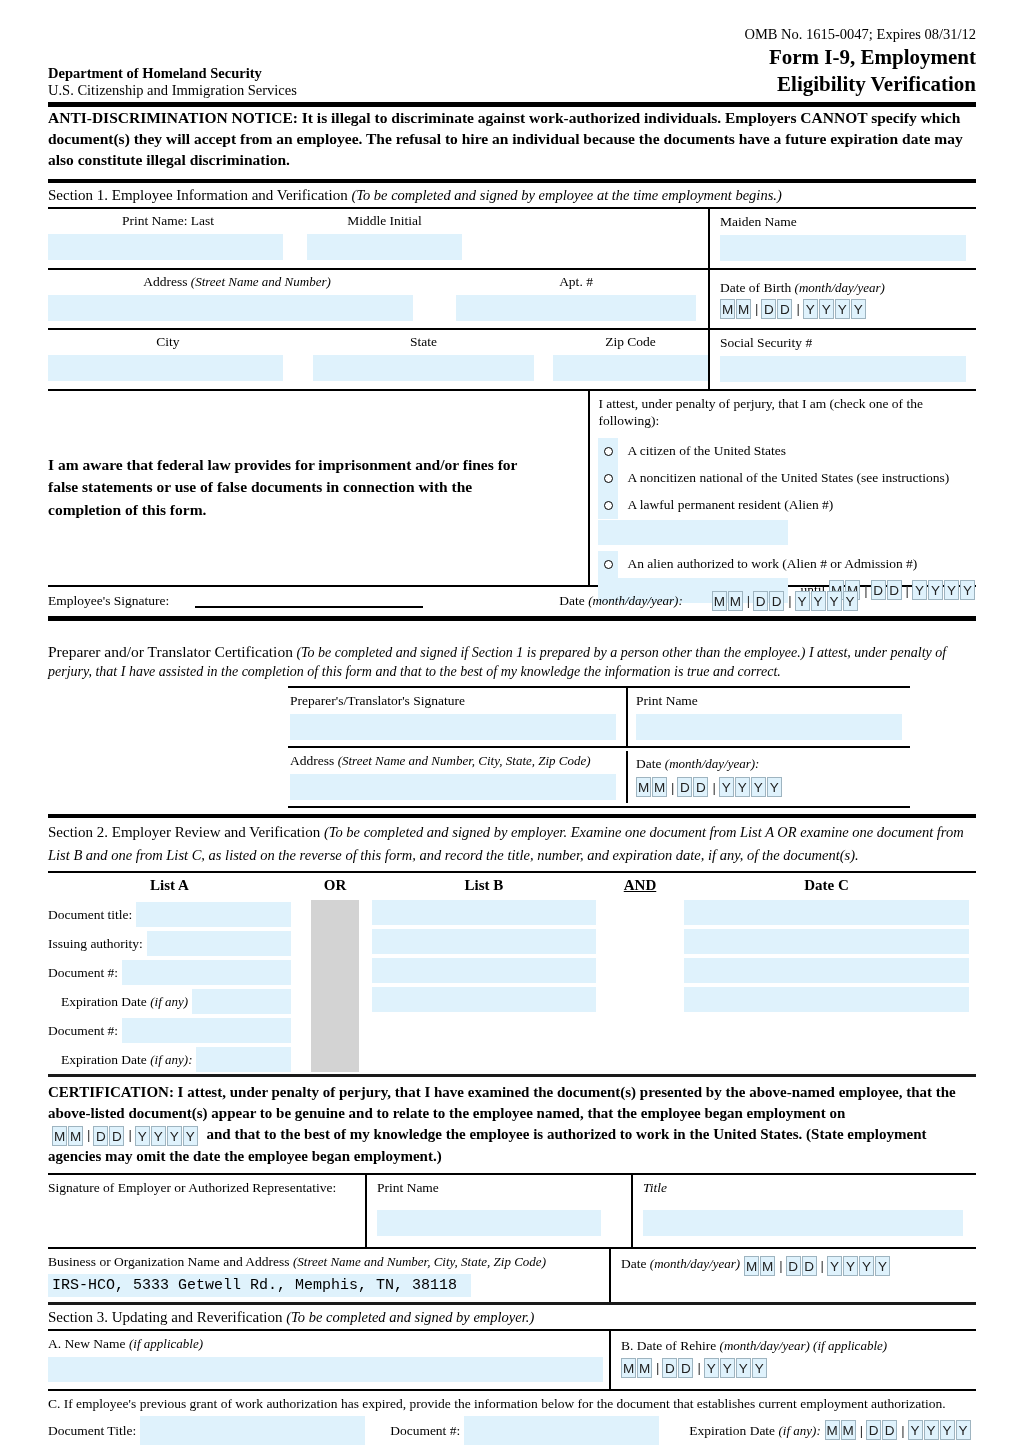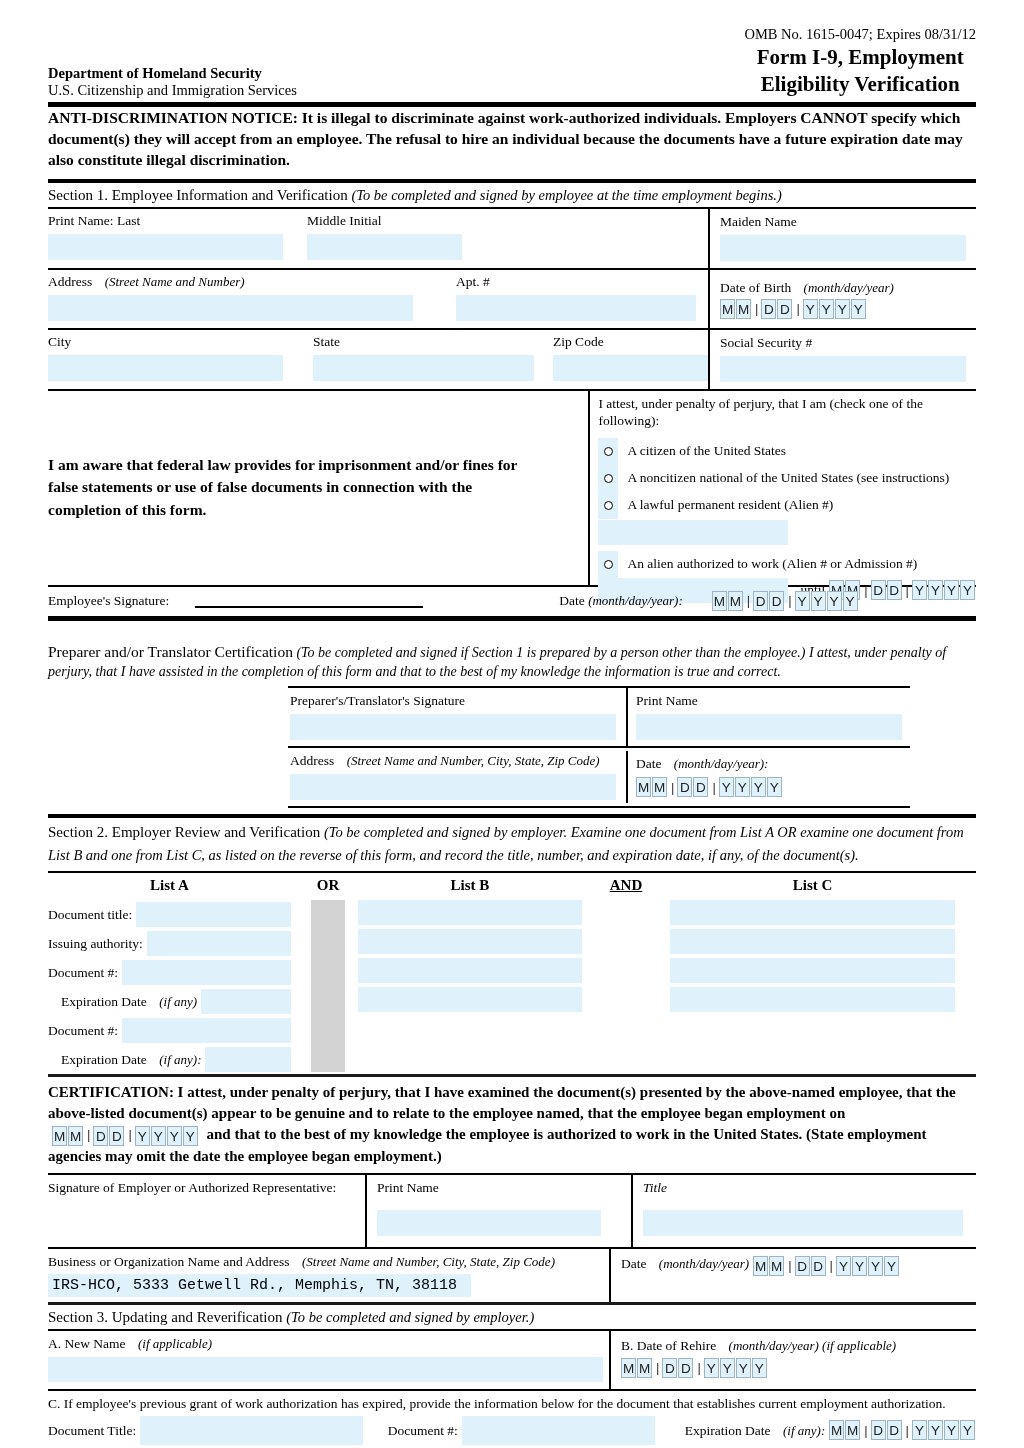--- a/index.html
+++ b/index.html
@@ -10,38 +10,38 @@
     padding:26px 48px 8px 48px; overflow:hidden; position:relative;
   }
   .rule3 { border-top:3px solid #1a1a1a; }
   i { font-style:italic; }
   b { font-weight:normal; }
 
   
   .hdr { display:flex; justify-content:space-between; align-items:flex-end; padding-bottom:3px; border-bottom:5px solid #000; }
   .agency1 { font-weight:bold; font-size:14.5px; }
   .agency2 { font-size:14.5px; }
-  .hdr-right { text-align:center; }
+  .hdr-right { text-align:right; }
   .omb { font-size:14.5px; margin-bottom:1px; }
   .bigtitle { font-size:21px; font-weight:bold; line-height:1.3; }
 
   .read { font-weight:bold; font-size:14.5px; padding:6px 0 12px 0; }
   .notice { font-weight:bold; font-size:15.5px; line-height:1.38; padding-bottom:8px; border-bottom:4px solid #000; }
 
   .sec-head { font-size:15px; padding:4px 0 3px 0; border-bottom:2px solid #000; }
   .sec-head b { font-size:15px; }
   .sec-head i { font-size:14.5px; }
 
   
   .s1row { display:flex; border-bottom:2px solid #000; }
   .s1left { width:660px; display:flex; padding:3px 0 7px 0; }
   .s1right { flex:1; border-left:2px solid #000; padding:3px 0 7px 10px; }
-  .fld { display:flex; flex-direction:column; }
+  .fld { display:flex; flex-direction:column;text-align:center; }
   .lbl { font-size:13.5px; line-height:17px; white-space:nowrap; }
-  .lbl i { font-size:13px;margin-left:9px; }
+  .lbl i { font-size:13px; }
   .box { height:26px; margin-top:5px; background:#dff2fc; }
 
   
   .dw { display:inline-flex; align-items:center; vertical-align:middle; }
   .dw-box { display:inline-block; width:15px; height:20px; line-height:19px; text-align:center;
     background:#dff2fc; border:1px solid #9eb4c0; margin-right:1px;
     font-family:"Liberation Sans", sans-serif; font-size:13.5px; font-weight:normal; color:#222; }
   .dw-sep { display:inline-block; margin:0 3px; font-family:"Liberation Sans", sans-serif; font-size:13px; color:#333; font-weight:normal; }
 
   
@@ -73,21 +73,21 @@
   .pcell-l { width:338px; padding:3px 10px 6px 2px; }
   .pcell-r { flex:1; border-left:2px solid #000; padding:3px 0 6px 8px; }
   .prep-after { border-top:4px solid #000; margin-top:6px; }
 
   
   .s2-head { font-size:15px; line-height:1.5; padding:3px 0 4px 0; border-bottom:2px solid #000; }
   .s2-head b { font-size:15px; }
   .s2-head i { font-size:14.5px; }
   .listtbl { display:flex; padding-top:4px; }
   .colA { width:243px; }
-  .colOR { width:34px; margin-left:20px; display:flex; flex-direction:column; }
+  .colOR { width:48px; margin-left:20px; display:flex; flex-direction:column; }
   .colB { width:224px; margin-left:13px; }
   .colAND { width:88px; text-align:center; }
   .colC { width:285px; }
   .lhead { font-weight:bold; font-size:15px; text-align:center; height:23px; }
   .gray { background:#d3d3d3; flex:1; margin-bottom:2px; }
   .larow { height:29px; display:flex; align-items:center; }
   .larow .lbl { margin-right:0; }
   .larow .abox { flex:1; height:25px; background:#dff2fc; margin-left:4px; }
   .indent { padding-left:13px; }
   .bcrow { height:29px; }
@@ -363,21 +363,21 @@
           <div class="bcbox"></div>
         </div>
       <div class="bcrow">
           <div class="bcbox"></div>
         </div>
     </div>
     <div class="colAND">
       <div class="lhead" style="text-decoration:underline">AND</div>
     </div>
     <div class="colC">
-      <div class="lhead">List C</div>
+      <div class="lhead">Date C</div>
       <div class="bcrow">
           <div class="bcbox"></div>
         </div>
       <div class="bcrow">
           <div class="bcbox"></div>
         </div>
       <div class="bcrow">
           <div class="bcbox"></div>
         </div>
       <div class="bcrow">

